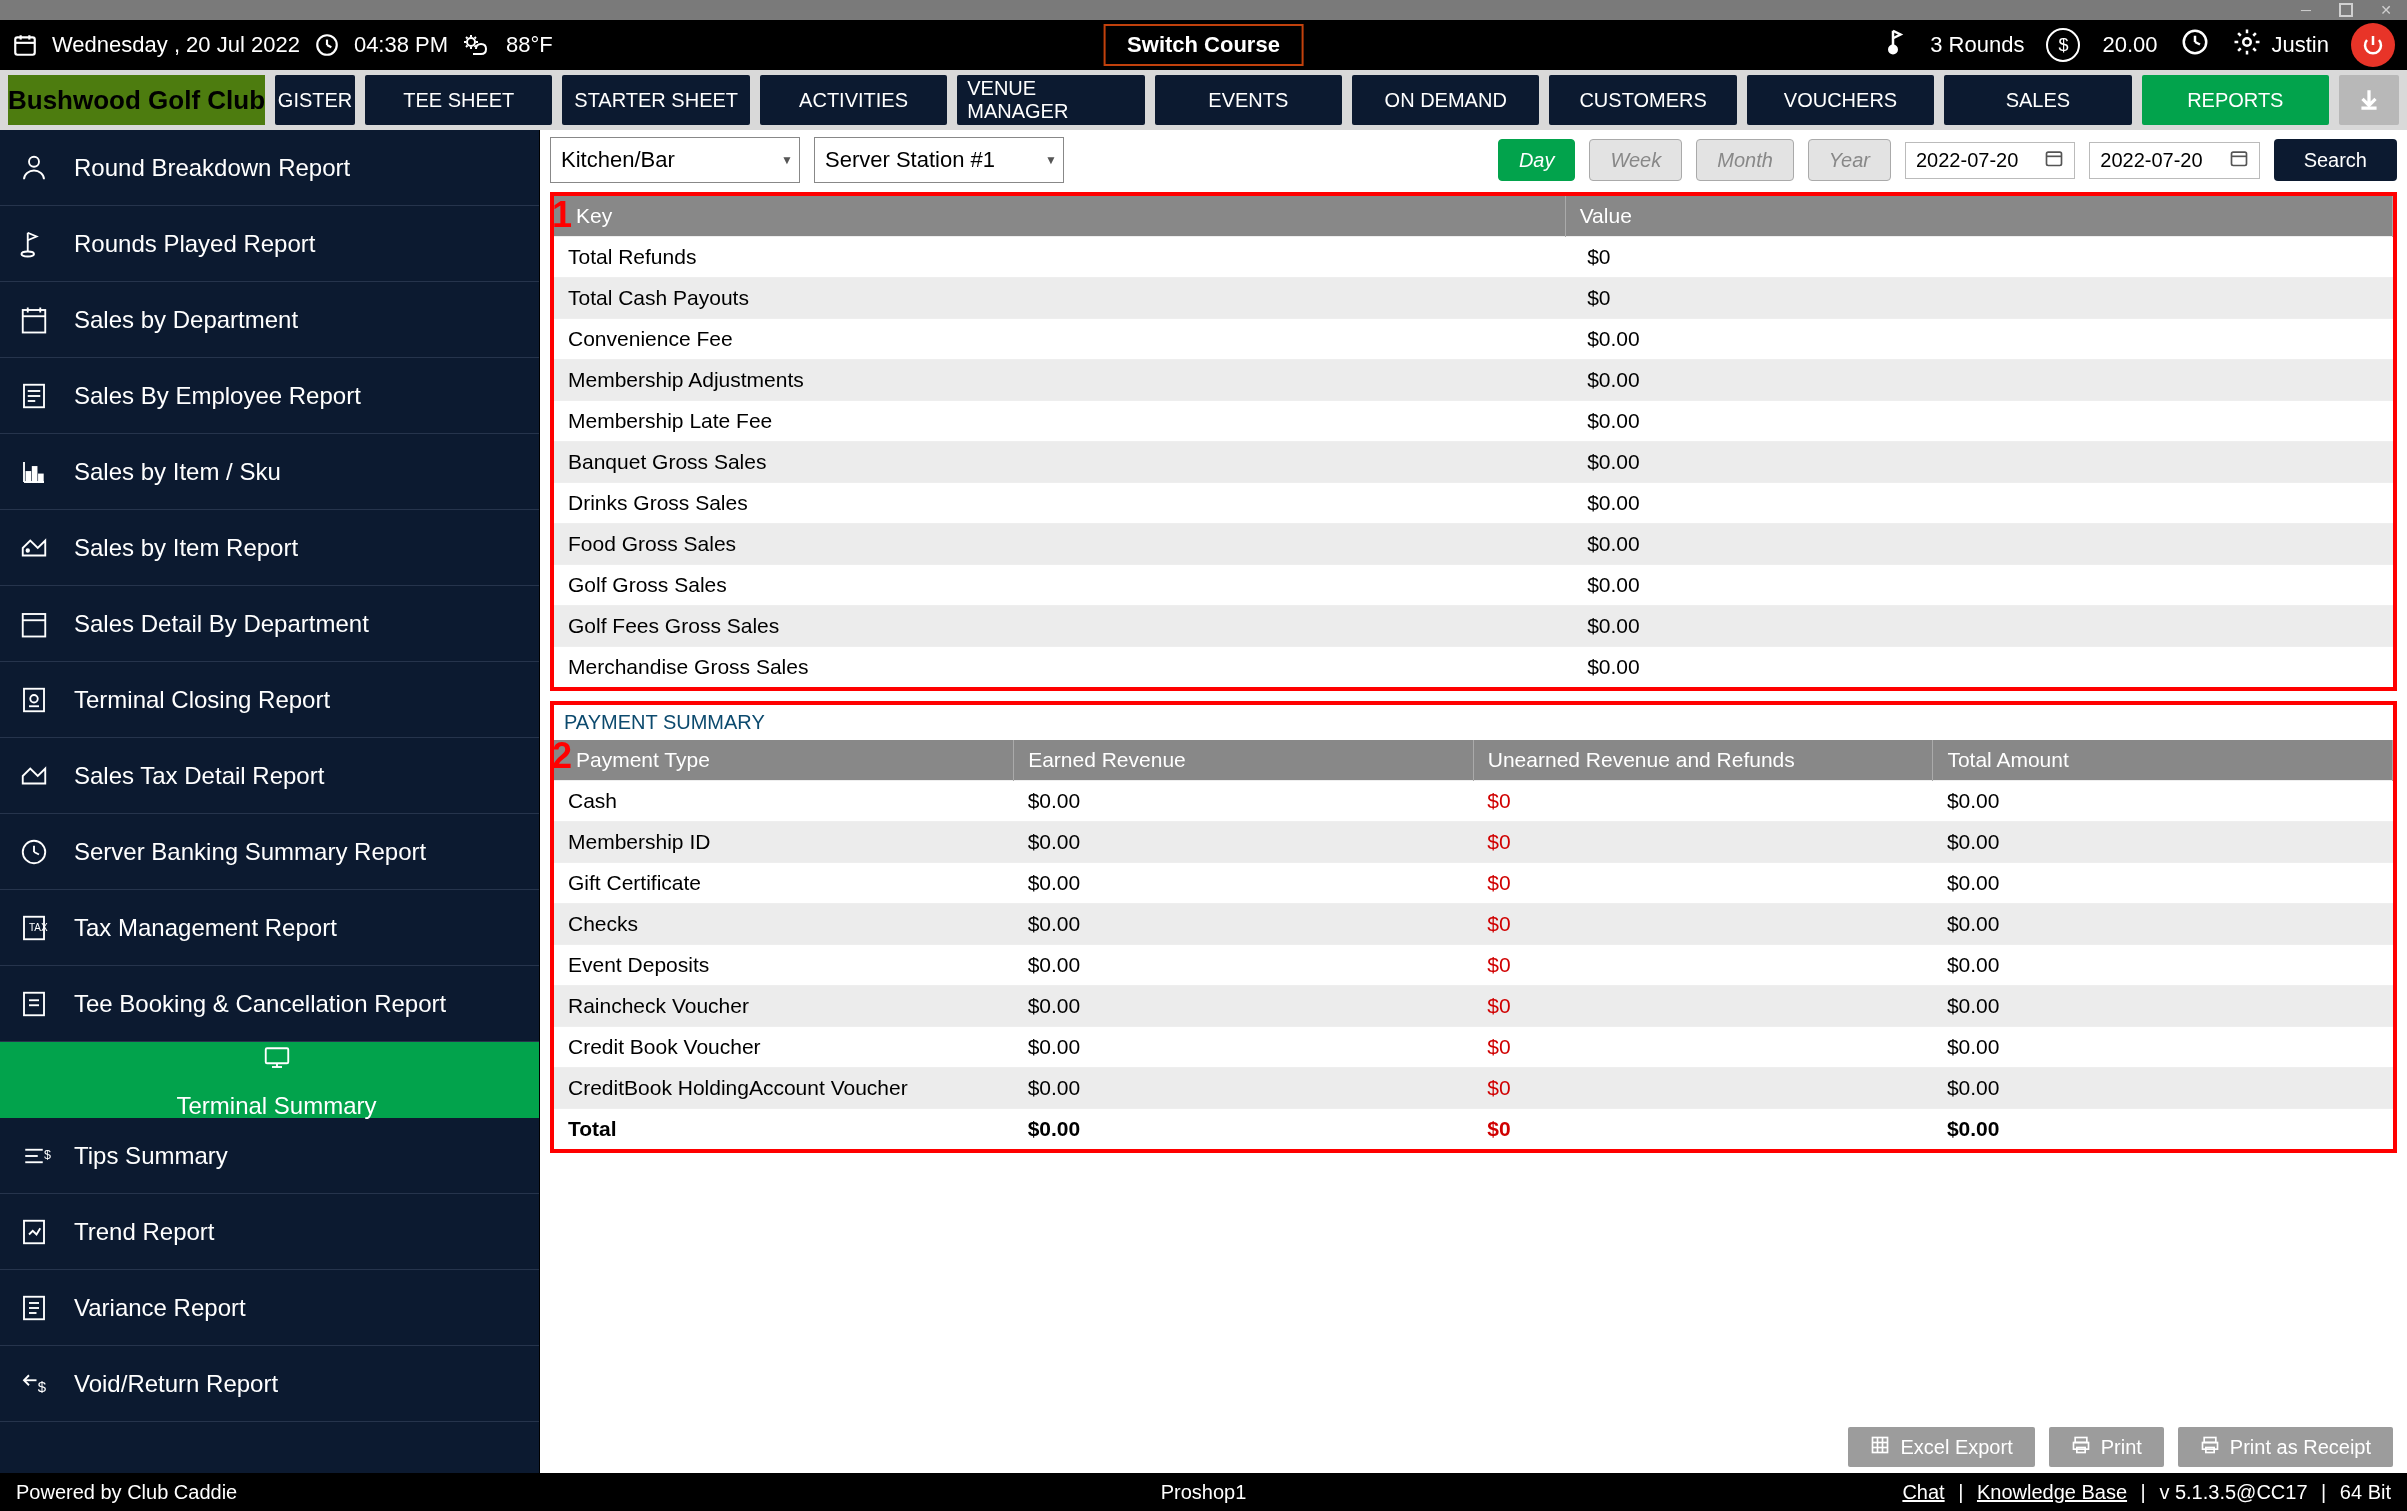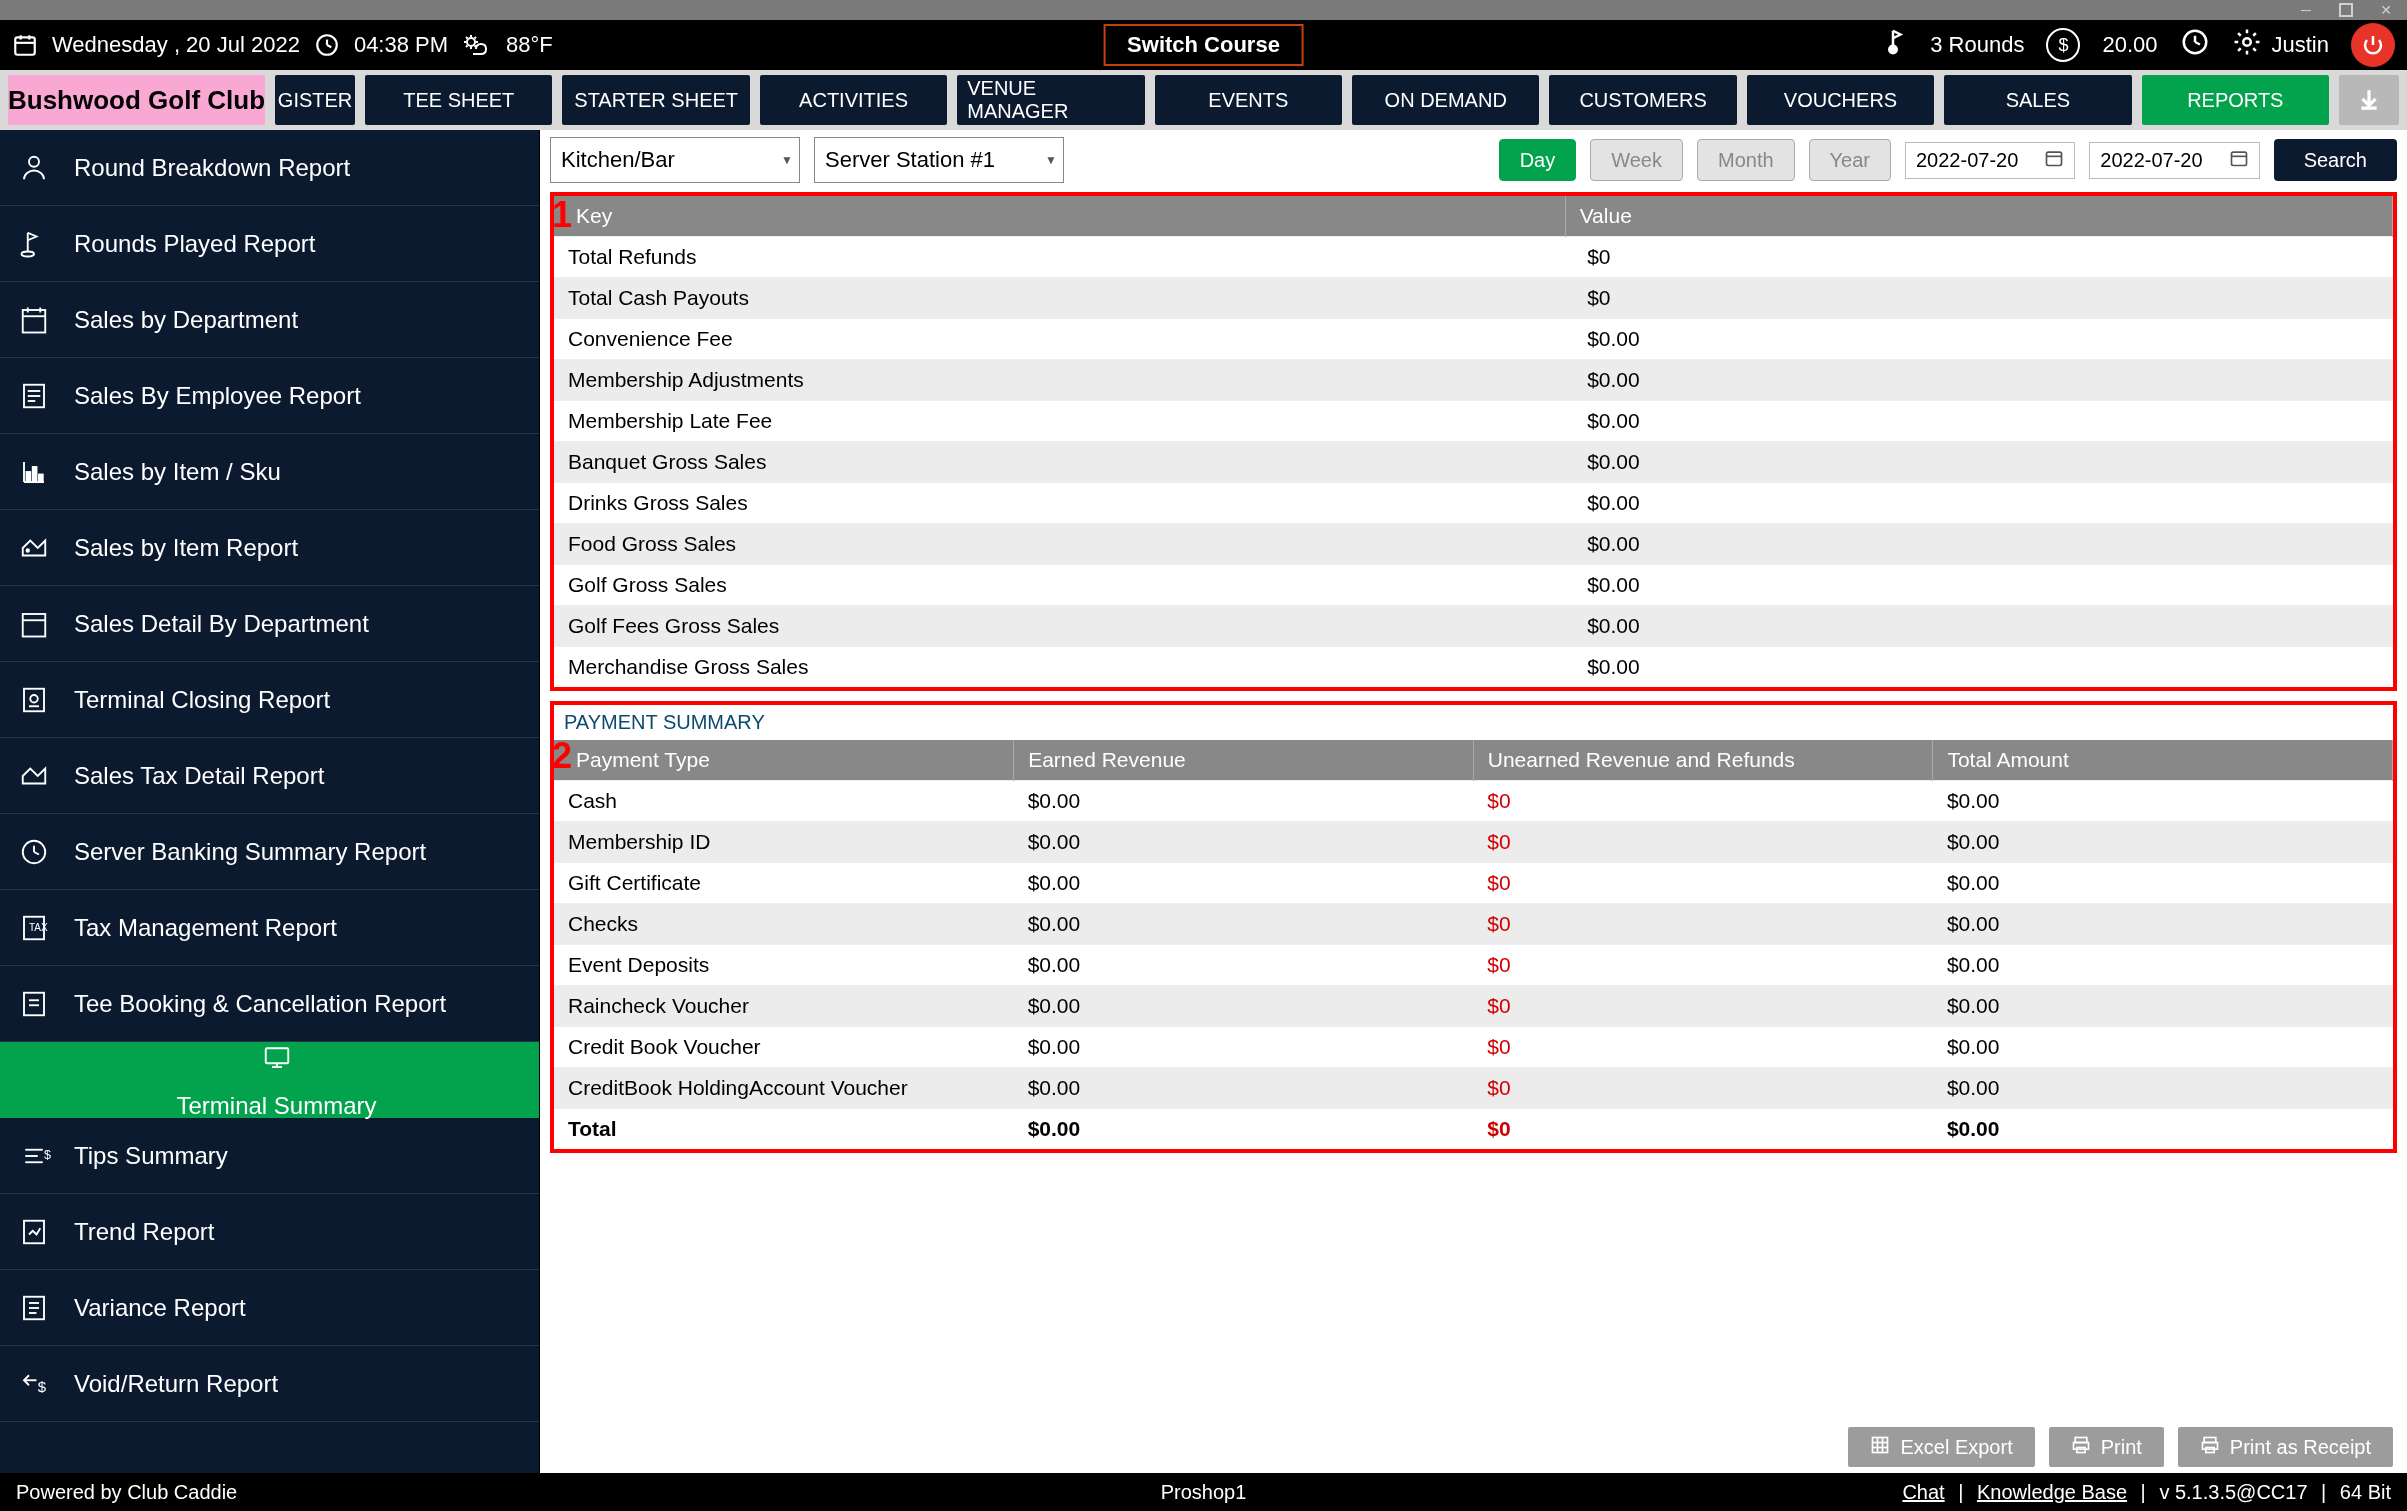--- a/index.html
+++ b/index.html
@@ -17,41 +17,41 @@
   .topbar .tb-left .ico { display: inline-flex; align-items: center; justify-content: center; }
   .topbar .tb-center { position: absolute; left: 50%; transform: translateX(-50%); }
   .switch-btn { border: 2px solid #c2410c; color: #fff; background: transparent; padding: 6px 22px; font-size: 22px; font-weight: 600; }
   .topbar .tb-right { margin-left: auto; display: flex; align-items: center; gap: 22px; font-size: 22px; }
   .circle-icon { width: 34px; height: 34px; border: 2px solid #fff; border-radius: 50%; display: flex; align-items: center; justify-content: center; font-size: 18px; }
   .power { width: 44px; height: 44px; border-radius: 50%; background: #e83428; display: flex; align-items: center; justify-content: center; }
   .gear-wrap { display:flex; align-items:center; gap:10px; }
 
   
   .navrow { height: 60px; background: #d9d9d9; display: flex; align-items: center; padding: 6px 8px; gap: 10px; }
-  .brand { background: #f9a8d4; color: #000; height: 50px; min-width: 230px; display: flex; align-items: center; justify-content: center; font-size: 26px; font-weight: 600; }
+  .brand { background: #4d7c0f; color: #000; height: 50px; min-width: 230px; display: flex; align-items: center; justify-content: center; font-size: 26px; font-weight: 600; }
   .navtab { height: 50px; background: #0c1a30; color: #fff; font-size: 20px; font-weight: 500; display: flex; align-items: center; justify-content: center; padding: 0 10px; border-radius: 2px; flex:1; min-width:150px; }
   .navtab.cut { min-width:80px; flex:0; }
   .navtab.active { background: #02a34c; }
   .navarrow { width: 60px; height: 50px; background: #b8b8b8; display: flex; align-items: center; justify-content: center; border-radius: 2px; flex:0 0 60px; }
 
   
   .body { flex: 1; display: flex; min-height: 0; }
   .sidebar { width: 540px; background: #0c1a30; overflow-y: auto; border-right: 1px solid #000; }
   .srow { height: 76px; border-bottom: 1px solid #26344c; display: flex; align-items: center; gap: 20px; padding-left: 14px; color: #fff; font-size: 24px; cursor: pointer; }
   .srow .sicon { width: 40px; display: flex; justify-content: center; align-items: center; }
   .srow.active { background: #02a34c; border-bottom-color:#02a34c;flex-direction:column; }
 
   .main { flex: 1; display: flex; flex-direction: column; background: #fff; min-width: 0; }
 
   
   .filterbar { height: 60px; display: flex; align-items: center; gap: 14px; padding: 6px 10px; }
   .dd { height: 46px; border: 1px solid #888; background: #fff; display: flex; align-items: center; padding: 0 10px; min-width: 250px; position: relative; font-size: 22px; }
   .dd .caret { position: absolute; right: 6px; top: 50%; transform: translateY(-50%); font-size: 12px; color: #555; }
   .spacer { flex: 1; }
-  .range-btn { height: 42px; padding: 0 20px; font-size: 20px; border-radius: 4px; border: 1px solid #aaa; background: #e3e3e3; color: #888; display: flex; align-items: center; }
+  .range-btn { height: 42px; padding: 0 20px; font-size: 20px; border-radius: 4px; border: 1px solid #aaa; background: #e3e3e3; color: #888; display: flex; align-items: center; font-style: italic; }
   .range-btn.on { background: #02a34c; color: #fff; border-color: #02a34c; }
   .datebox { height: 37px; border: 1px solid #bbb; display: flex; align-items: center; padding: 0 10px; font-size: 20px; gap: 26px; }
   .searchbtn { height: 42px; padding: 0 30px; background: #0c1a30; color: #fff; font-size: 20px; border-radius: 4px; display:flex; align-items:center; }
 
   
   .redbox { border: 4px solid #ff0000; margin: 2px 10px 8px 10px; position: relative; }
   .redbox .num { position: absolute; left: -2px; top: -2px; color: #ff0000; font-size: 36px; font-weight: 700; z-index: 5; font-family: Arial; }
   .section-title { color: #0c4a6e; font-size: 20px; padding: 6px 10px; }
 
   table.data { width: 100%; border-collapse: collapse; font-size: 21px; }

